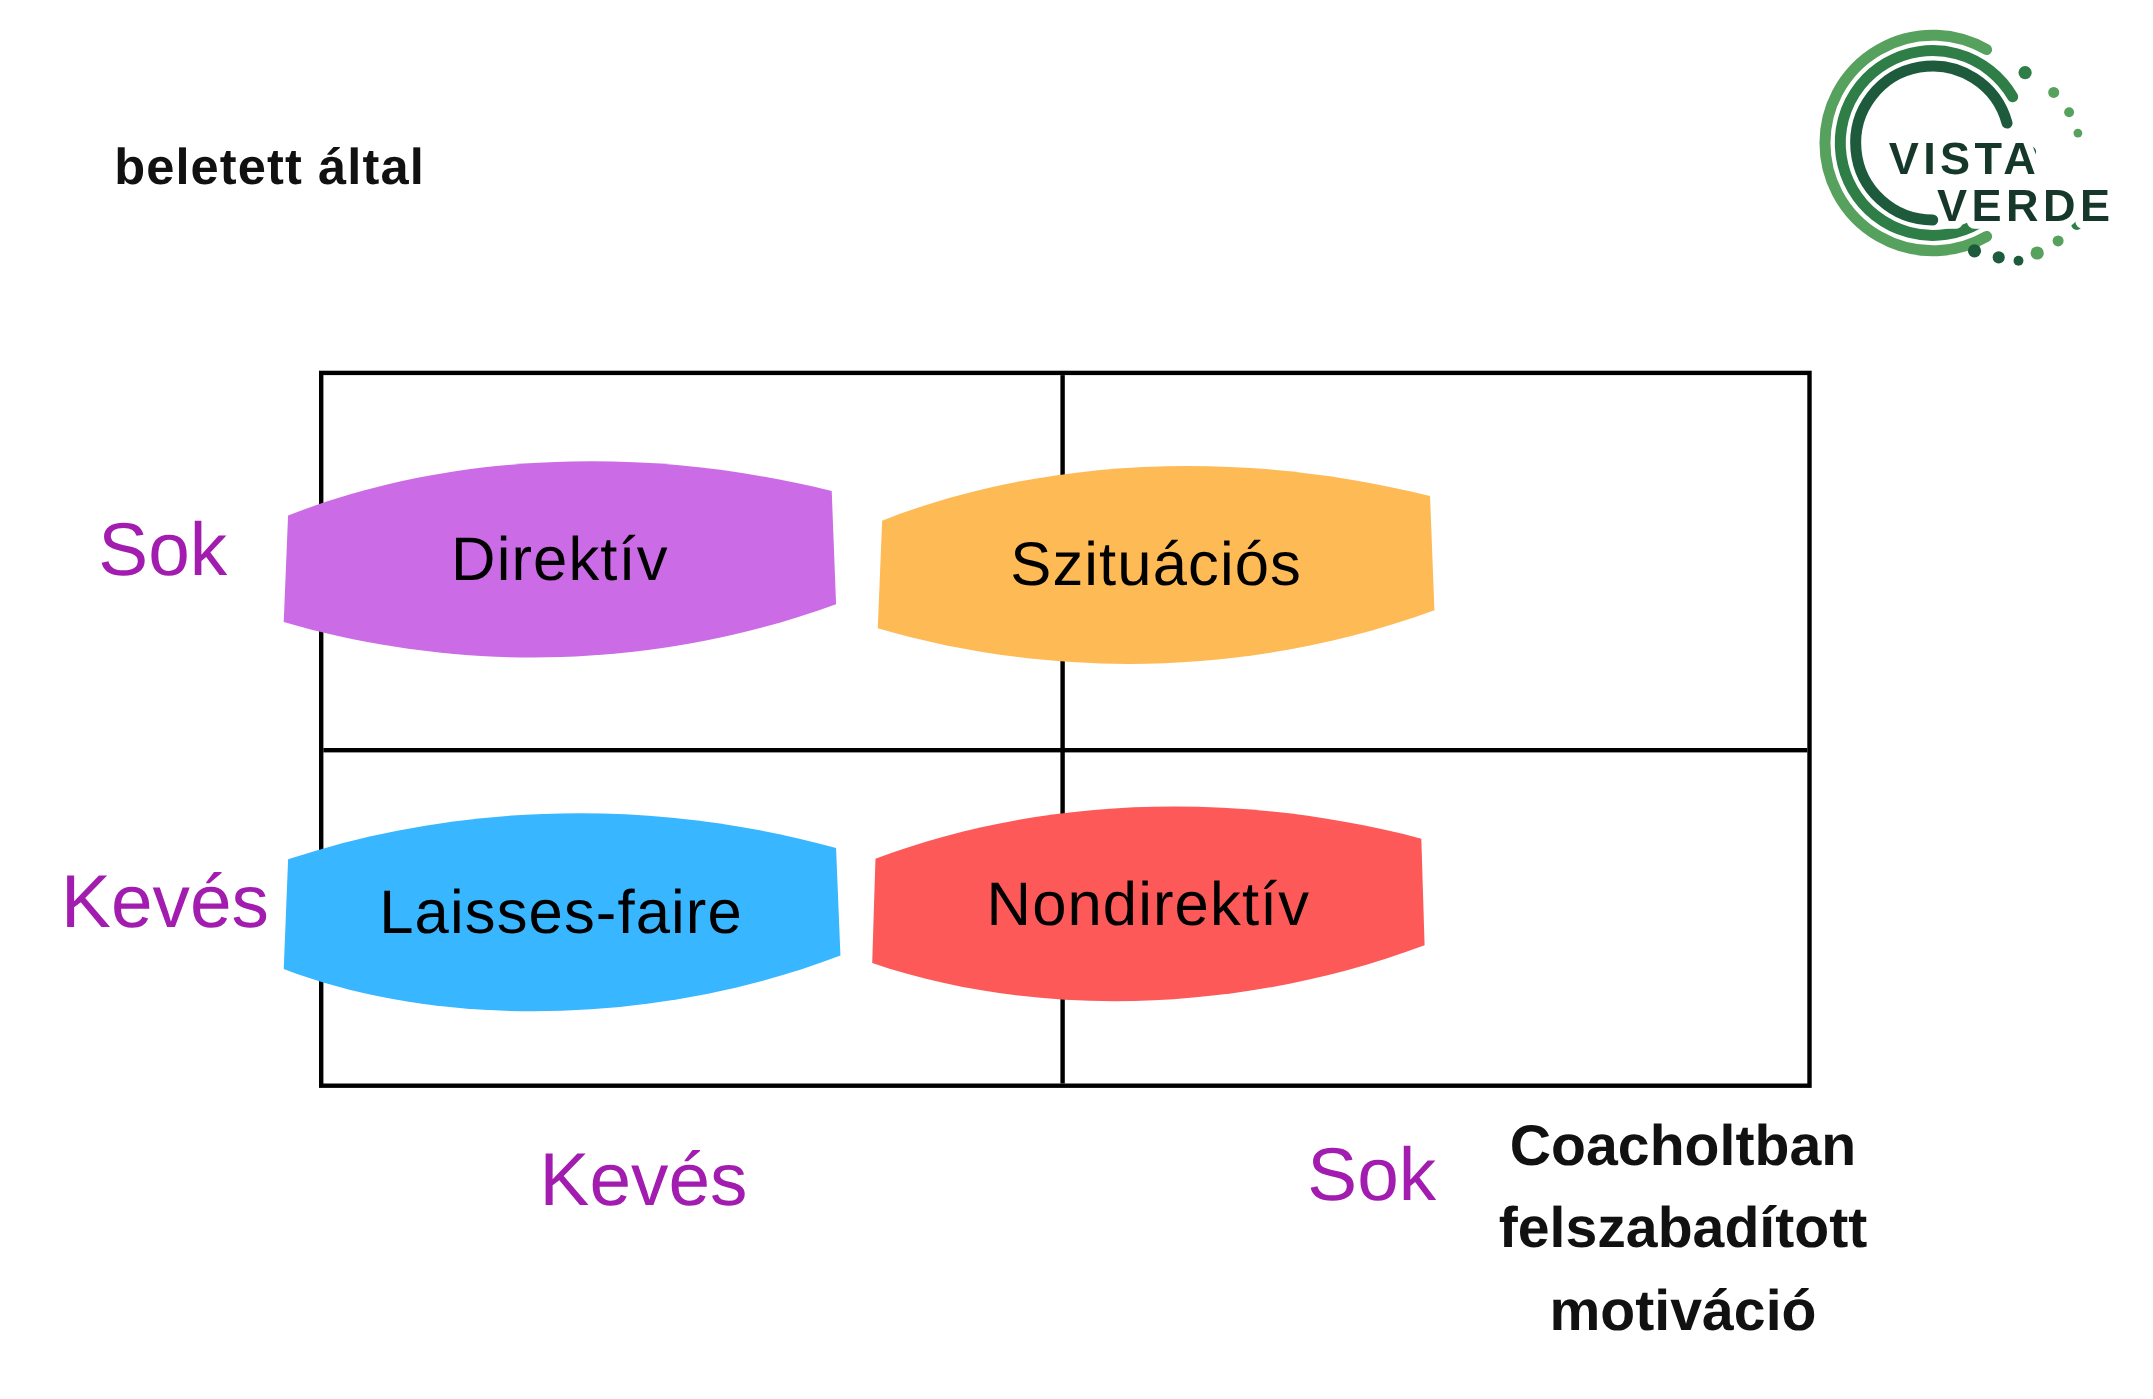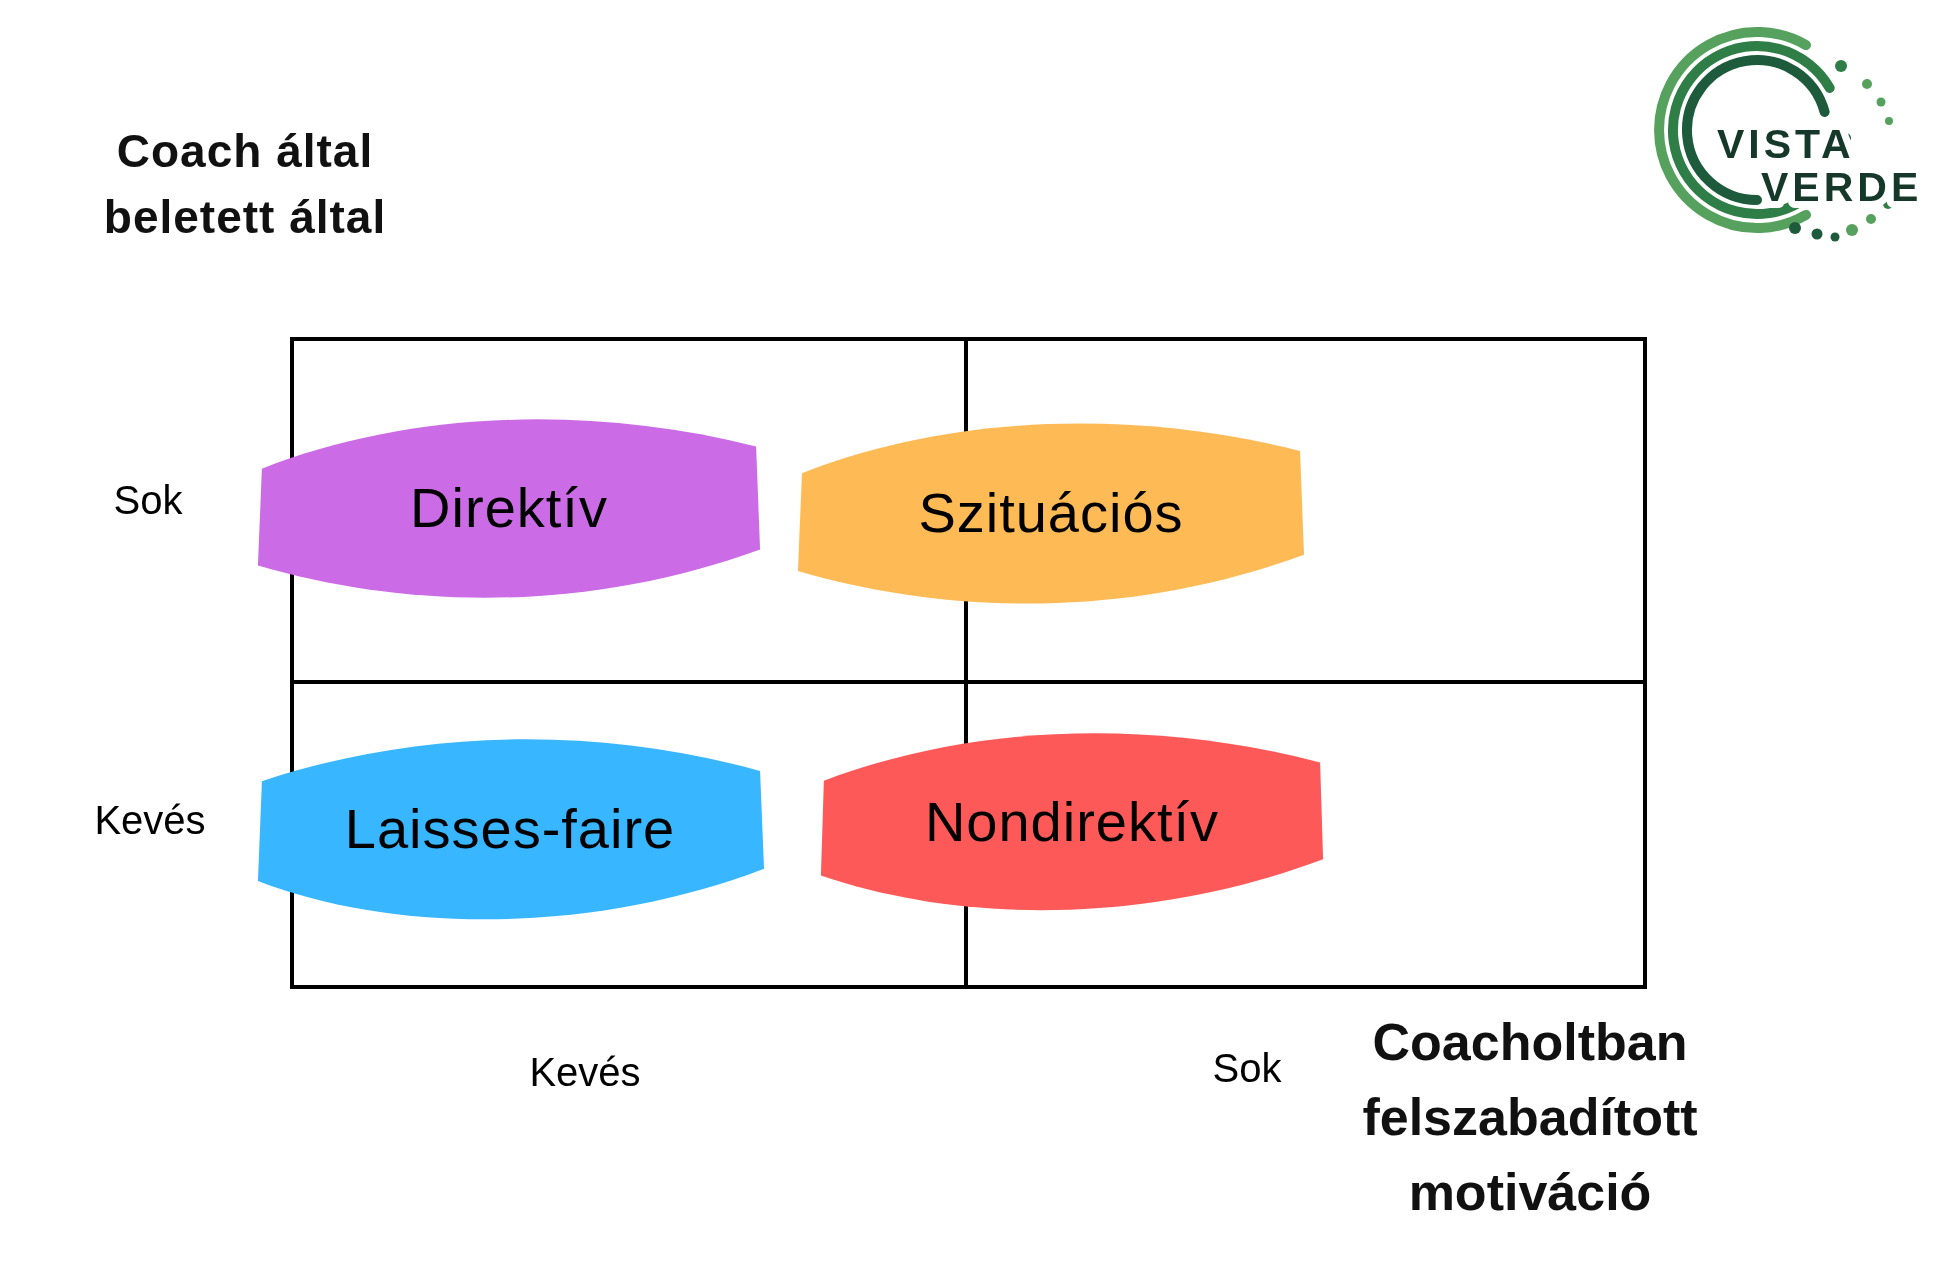--- a/index.html
+++ b/index.html
@@ -31,44 +31,43 @@
   
   .blob { position:absolute; display:flex; align-items:center; justify-content:center; }
   .blob svg { position:absolute; inset:0; width:100%; height:100%; }
   .blob-label {
     position:relative; z-index:2; font-size:56px; font-weight:400;
     color:#000; letter-spacing:1px; white-space:nowrap;
   }
   .q-top-left     { left:252px; top:396px; width:514px; height:222px; }
   .q-top-right    { left:792px; top:400px; width:518px; height:224px; }
   .q-bottom-left  { left:252px; top:716px; width:516px; height:224px;justify-content:center; }
-  .q-bottom-right { left:816px; top:710px; width:512px; height:222px; }
+  .q-bottom-right { left:788px; top:710px; width:512px; height:222px; }
   
   .axis-label {
-    position:absolute; font-size:40px; font-weight:400; color:#000000;
+    position:absolute; font-size:68px; font-weight:400; color:#a21caf;
     white-space:nowrap; transform:translate(-50%,-50%);
   }
   .y-high { left:148px; top:500px; }
   .y-low  { left:150px; top:820px; }
   .x-low  { left:585px; top:1072px; }
   .x-high { left:1247px; top:1068px; }
   
   .x-axis-title {
     position:absolute; left:1330px; top:1005px; width:400px;
     text-align:center; font-size:52px; font-weight:700; color:#111;
     line-height:75px;
   }
 </style>
 </head>
 <body>
 
 <div class="canvas">
 
   <div class="y-axis-title">
-    <div>Coach által</div>
     <div>beletett által</div>
   </div>
 
   <svg class="logo" viewBox="0 0 280 240">
     <g fill="none" stroke-linecap="round">
       <path d="M 161,27.1 A 98,98 0 1 0 161,196.9" stroke-width="10" stroke="#57a15f"></path>
       <path d="M 184.7,70 A 84,84 0 1 0 154,184.7" stroke-width="10" stroke="#2f7d47"></path>
       <path d="M 179.6,93.9 A 70,70 0 1 0 112,182" stroke-width="10" stroke="#1d5b3c"></path>
     </g>
     <g fill="#2f7d47">

